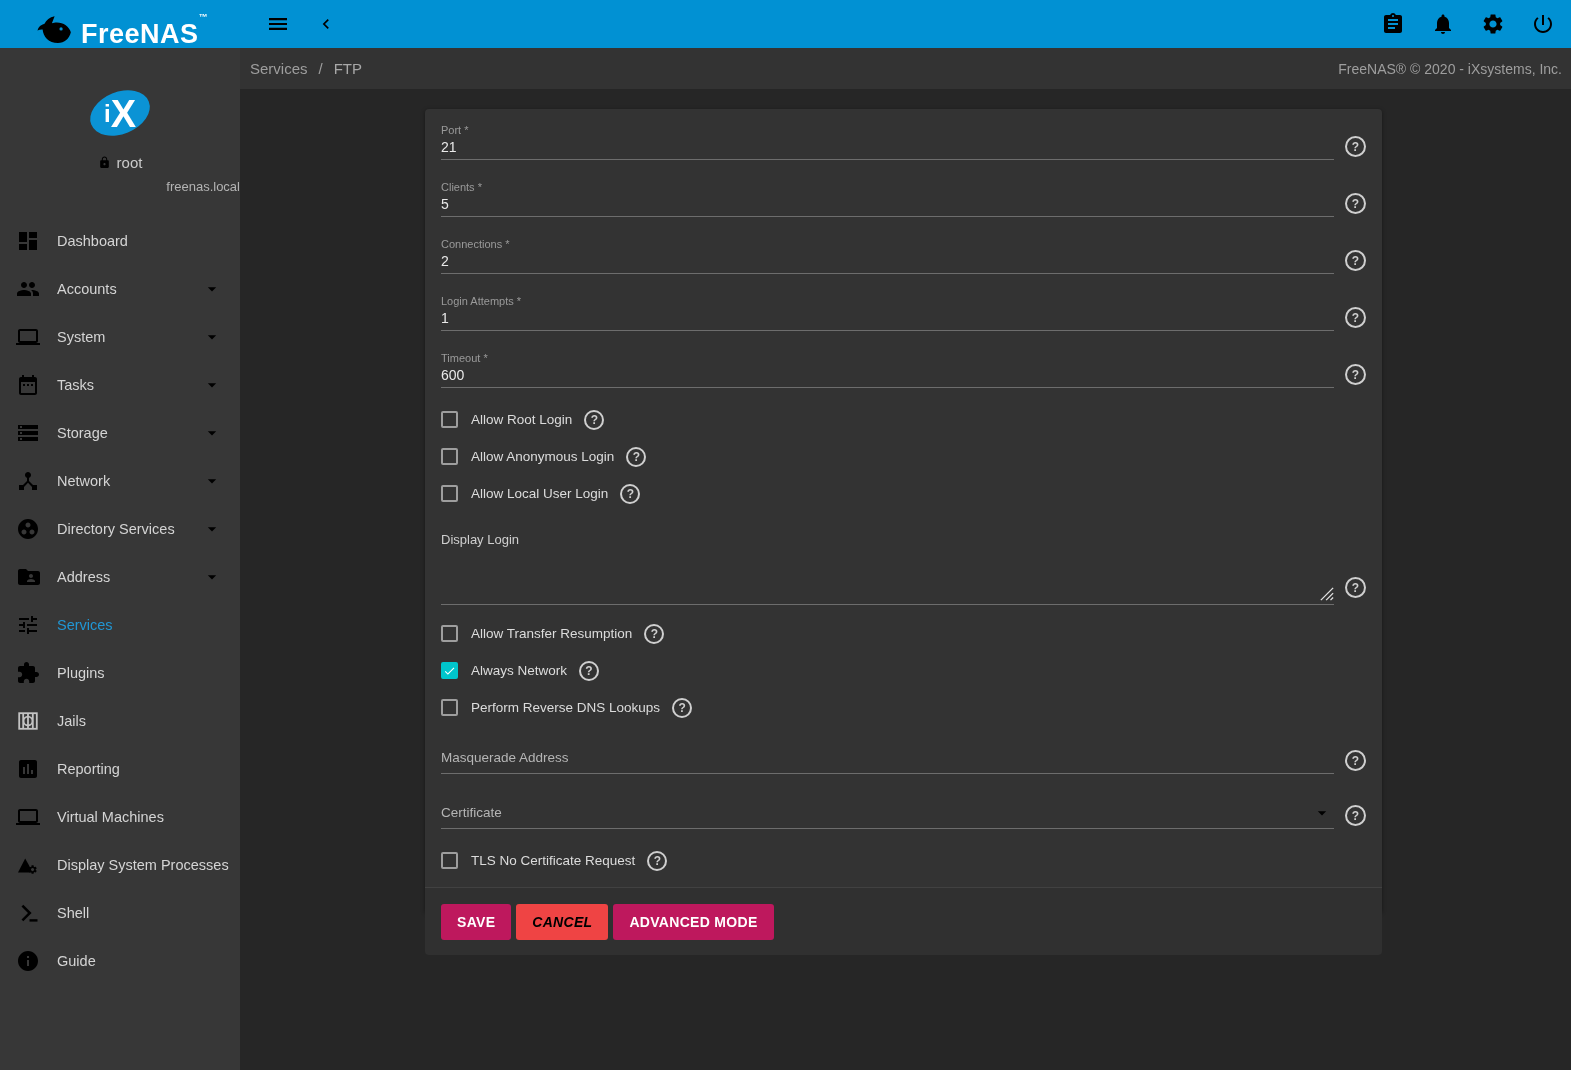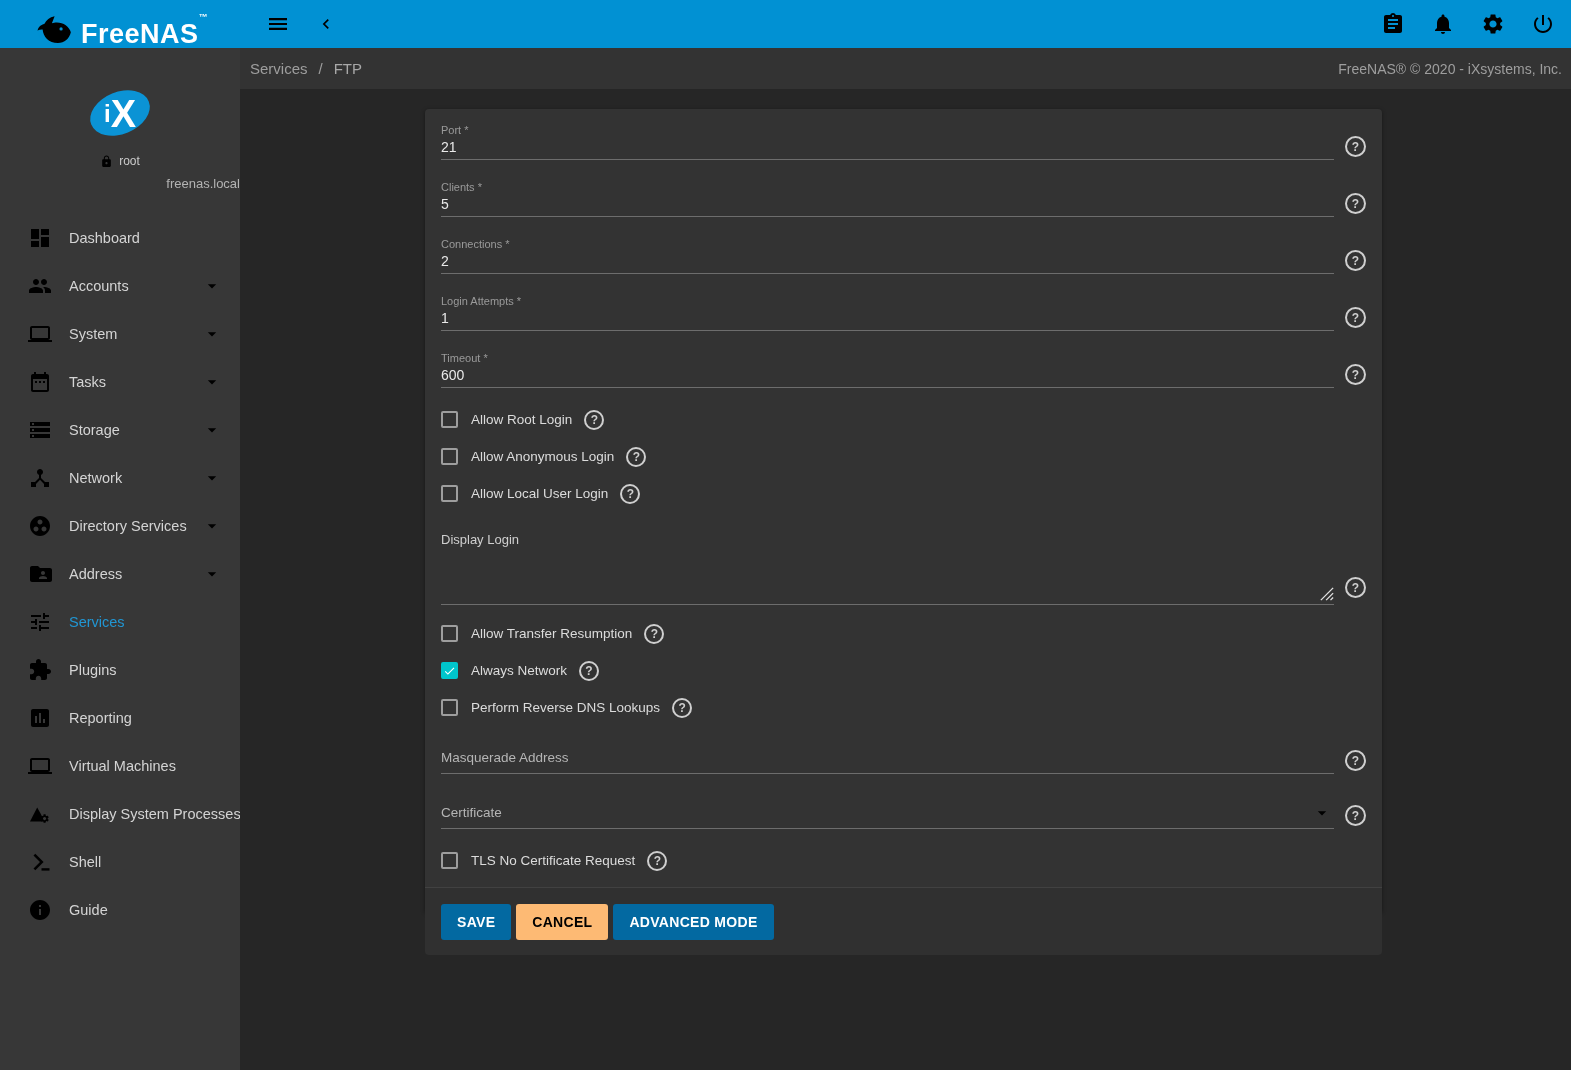--- a/index.html
+++ b/index.html
@@ -29,25 +29,25 @@
 
   
   .side-logo { margin: 40px auto 0; width: 74px; height: 52px; position: relative; }
   .side-logo .ellipse { position: absolute; left: 6px; top: 4px; width: 62px; height: 42px;
     background: #0b93d5; border-radius: 50%; transform: rotate(-22deg); }
   .side-logo .ix { position: absolute; inset: 0; display: flex; align-items: center; justify-content: center;
     color: #fff; font-weight: 700; }
   .side-logo .ix .i { font-size: 24px; }
   .side-logo .ix .x { font-size: 38px; line-height: 1; }
   .user-line { margin-top: 14px; display: flex; align-items: center; justify-content: center; gap: 6px;
-    color: #cbcbcb; font-size: 12px; }
+    color: #cbcbcb; font-size: 15px; }
   .lock-ic { width: 13px; height: 13px; color: #bdbdbd; }
   .host-line { margin-top: 8px; text-align: right; color: #b3b3b3; font-size: 13px; }
   .nav { margin-top: 23px; }
-  .nav-item { height: 48px; display: flex; align-items: center; padding: 0 18px 0 28px; cursor: pointer; }
+  .nav-item { height: 48px; display: flex; align-items: center; padding: 0 18px 0 16px; cursor: pointer; }
   .nav-icon { width: 24px; height: 24px; color: #c3c3c3; margin-right: 17px; flex: none; }
   .nav-icon svg { width: 100%; height: 100%; }
   .nav-label { flex: 1; font-size: 14.5px; color: #d4d4d4; white-space: nowrap; }
   .nav-item.active .nav-label { color: #2196d3; }
   .nav-arrow { width: 20px; height: 20px; color: #9e9e9e; flex: none; }
   .nav-arrow svg { width: 100%; height: 100%; }
 
   
   .breadcrumb-bar { height: 41px; background: #333333; display: flex; align-items: center;
     justify-content: space-between; padding: 0 9px 0 10px; flex: none; }
@@ -94,22 +94,22 @@
   .placeholder-label { font-size: 13.5px; color: #b5b5b5; }
   .select-arrow { position: absolute; right: 2px; bottom: 5px; width: 20px; height: 20px; color: #c9c9c9; }
   .select-arrow svg { width: 100%; height: 100%; }
   .cert-row { margin-top: 29px; margin-bottom: 0; }
   .tls-row { margin-top: 21px; }
 
   .card-footer { flex: none; height: 68px; border-top: 1px solid #414141; background: #303030;
     border-radius: 0 0 4px 4px; display: flex; align-items: center; padding: 0 16px; gap: 5px; }
   .btn { height: 36px; border: none; border-radius: 3px; padding: 0 16px; font-size: 14px;
     font-weight: 700; letter-spacing: .3px; cursor: pointer; font-family: "Liberation Sans", sans-serif; }
-  .btn-primary { background: #0369a1; color: #ffffff; }
-  .btn-accent { background: #fdba74; color: #000000; }
+  .btn-primary { background: #be185d; color: #ffffff; }
+  .btn-accent { background: #ef4444; color: #000000; font-style: italic; }
 
   .svg-defs { position: absolute; width: 0; height: 0; overflow: hidden; }
 </style>
 </head>
 <body>
 
 <svg class="svg-defs" aria-hidden="true">
   <defs>
     <symbol id="i-shark" viewBox="0 0 48 40">
       <path d="M45 21.5c-1.8-6.8-8.6-11.6-16.5-11.6-2.3 0-4 .3-5.8 1l3.2-8.2c-5.9 1.2-9.9 4.8-11.9 8.9-4 .9-7.2 3.8-8.3 7.9 2-1 4.1-1.5 6.1-1.3.5 8.3 7.2 16 18 16 7.7 0 13.5-5.3 15.2-12.7z"></path>
@@ -326,20 +326,26 @@
         <span class="nav-label">Services</span>
       </div>
       <div class="nav-item">
         <span class="nav-icon"><svg>
               <use href="#i-puzzle"></use>
             </svg></span>
         <span class="nav-label">Plugins</span>
       </div>
       <div class="nav-item">
         <span class="nav-icon"><svg>
+              <use href="#i-jail"></use>
+            </svg></span>
+        <span class="nav-label">Jails</span>
+      </div>
+      <div class="nav-item">
+        <span class="nav-icon"><svg>
               <use href="#i-chart"></use>
             </svg></span>
         <span class="nav-label">Reporting</span>
       </div>
       <div class="nav-item">
         <span class="nav-icon"><svg>
               <use href="#i-laptop"></use>
             </svg></span>
         <span class="nav-label">Virtual Machines</span>
       </div>

